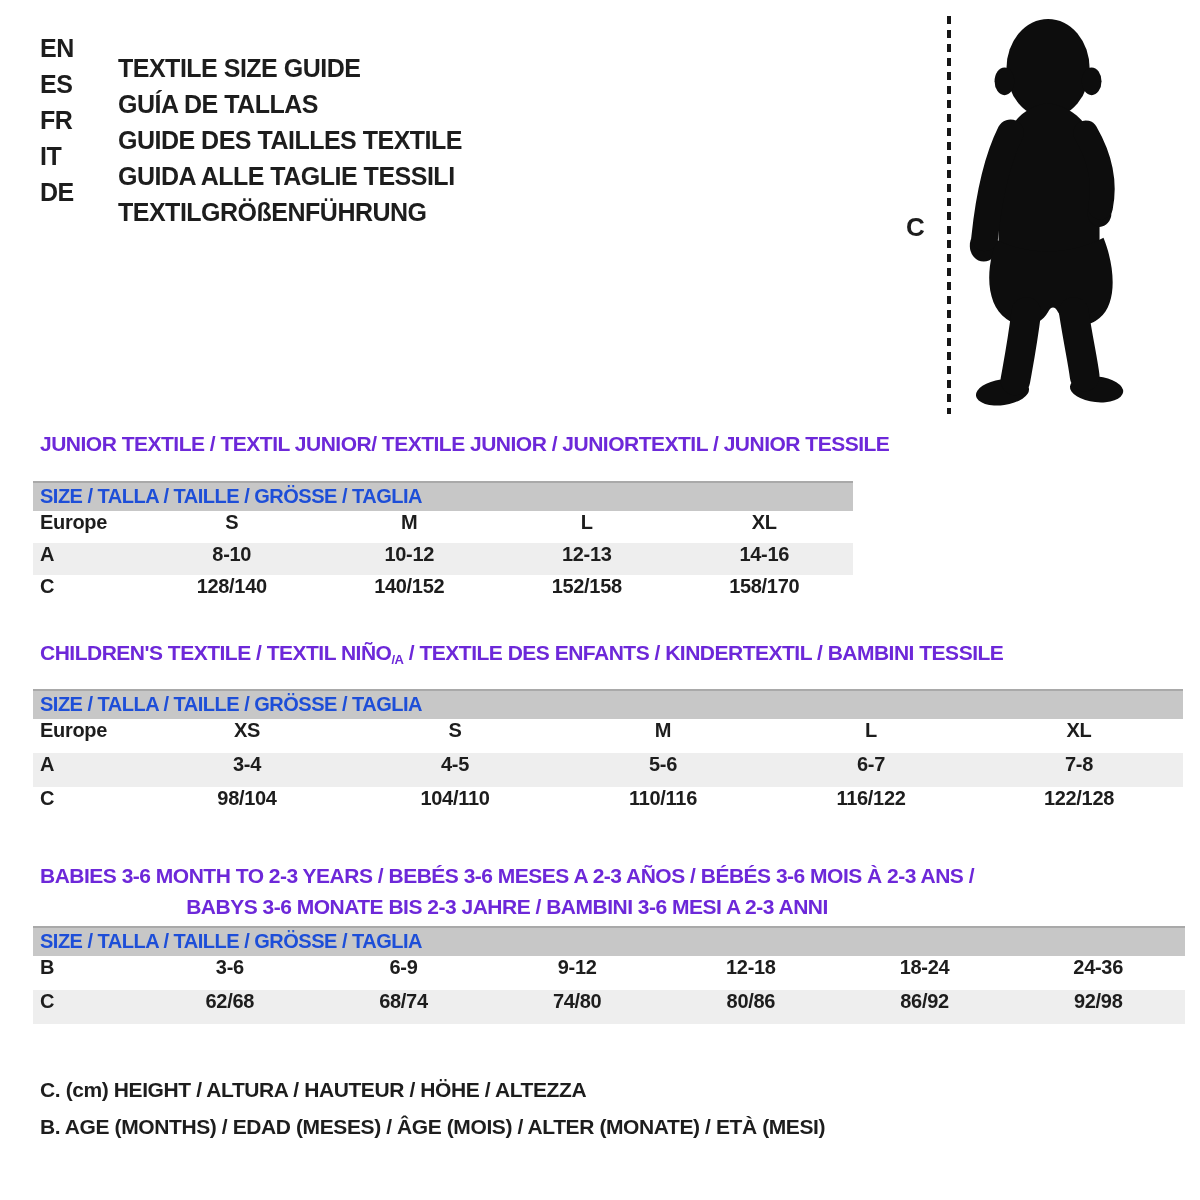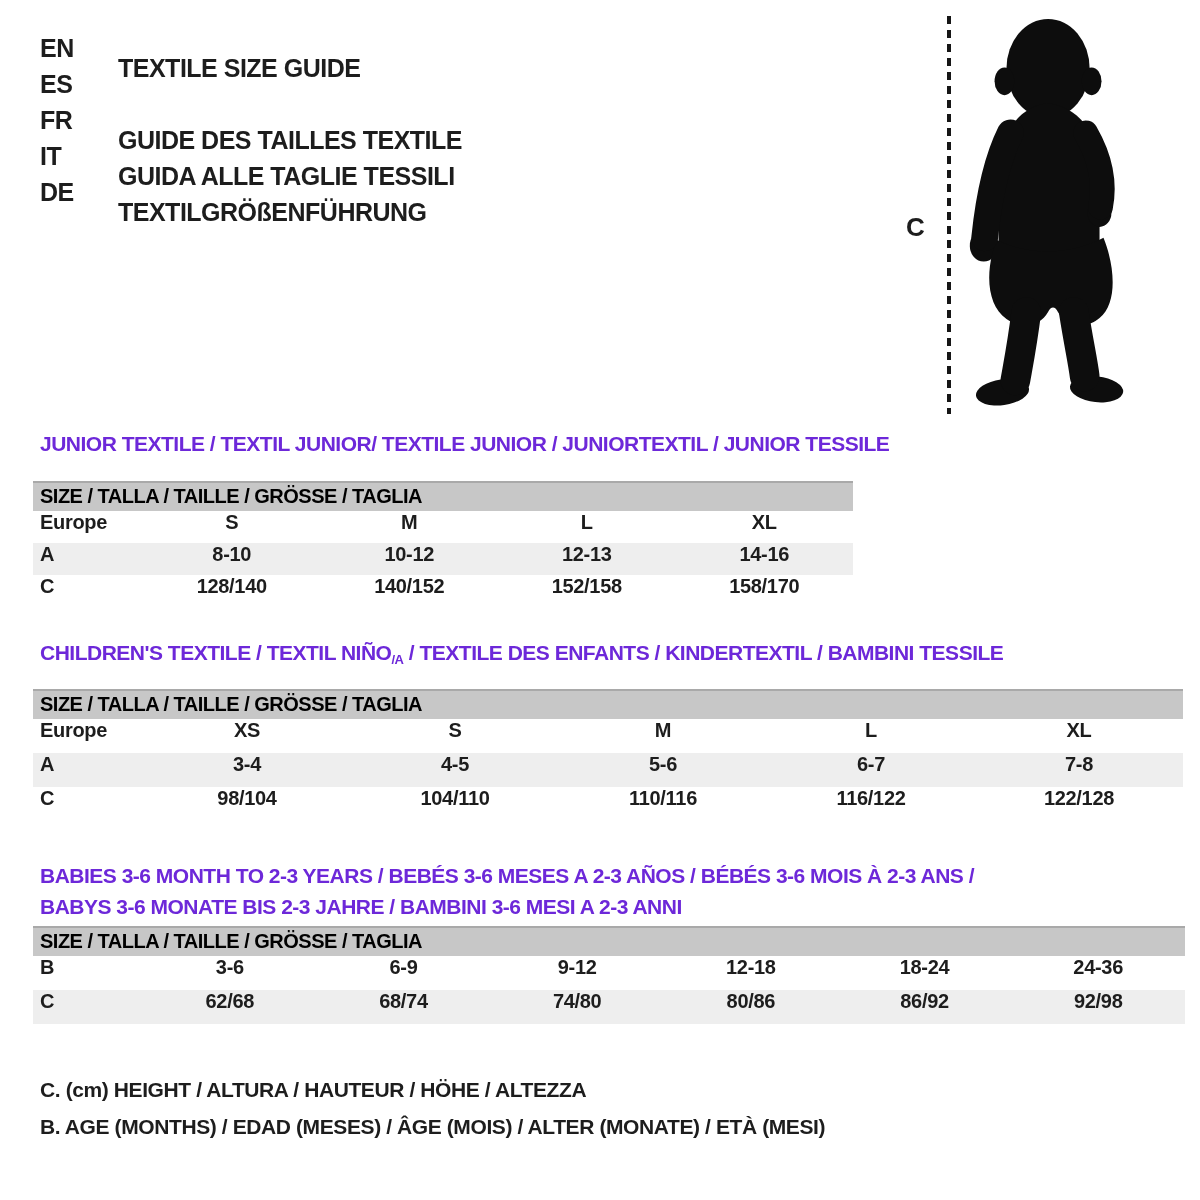--- a/index.html
+++ b/index.html
@@ -25,57 +25,58 @@
     position:absolute;left:40px;font-size:21px;font-weight:700;letter-spacing:-0.5px;
     white-space:nowrap;color:#6d28d9;
   }
   .sec-heading .subscript{font-size:13px;vertical-align:-4px;}
   .two-line{line-height:31px;}
   
   .sg-table{position:absolute;left:33px;}
   .size-bar{
     background:#c7c7c7;border-top:2px solid #a9a9a9;
     font-size:20px;font-weight:700;letter-spacing:-0.5px;
-    padding:2px 4px 3px 7px;color:#000000;
+    padding:2px 4px 3px 7px;color:#1d4ed8;
   }
   .trow{display:flex;align-items:flex-start;}
   .trow:nth-child(even){background:#eeeeee;}
   .trow .tlabel{
     width:110px;flex:0 0 110px;padding-left:7px;box-sizing:border-box;
     font-size:20px;font-weight:700;letter-spacing:-0.3px;
   }
   .trow .tcell{
     flex:1 1 0;text-align:center;font-size:20px;font-weight:700;letter-spacing:-0.3px;
   }
   #junior-table{top:481px;width:820px;}
   #junior-table .trow{height:32px;}
   #children-table{top:689px;width:1150px;}
   #children-table .trow{height:34px;}
   #babies-table{top:926px;width:1152px;}
   #babies-table .trow{height:34px;}
   #junior-heading{top:432px;}
   #children-heading{top:641px;}
-  #babies-heading{top:860px;}
+  #babies-heading{top:860px;text-align:center;}
   
   .legend{position:absolute;left:40px;top:1071px;}
   .legend-line{font-size:21px;font-weight:700;letter-spacing:-0.4px;height:37px;
     display:flex;align-items:center;white-space:nowrap;}
 </style>
 </head>
 <body>
 
 <div id="canvas">
 
   <div class="lang-block">
     <div class="lang-row">
       <span class="lang-code">EN</span>
       <span class="lang-title">TEXTILE SIZE GUIDE</span>
     </div>
     <div class="lang-row">
       <span class="lang-code">ES</span>
+      <span class="lang-title">GUÍA DE TALLAS</span>
     </div>
     <div class="lang-row">
       <span class="lang-code">FR</span>
       <span class="lang-title">GUIDE DES TAILLES TEXTILE</span>
     </div>
     <div class="lang-row">
       <span class="lang-code">IT</span>
       <span class="lang-title">GUIDA ALLE TAGLIE TESSILI</span>
     </div>
     <div class="lang-row">

